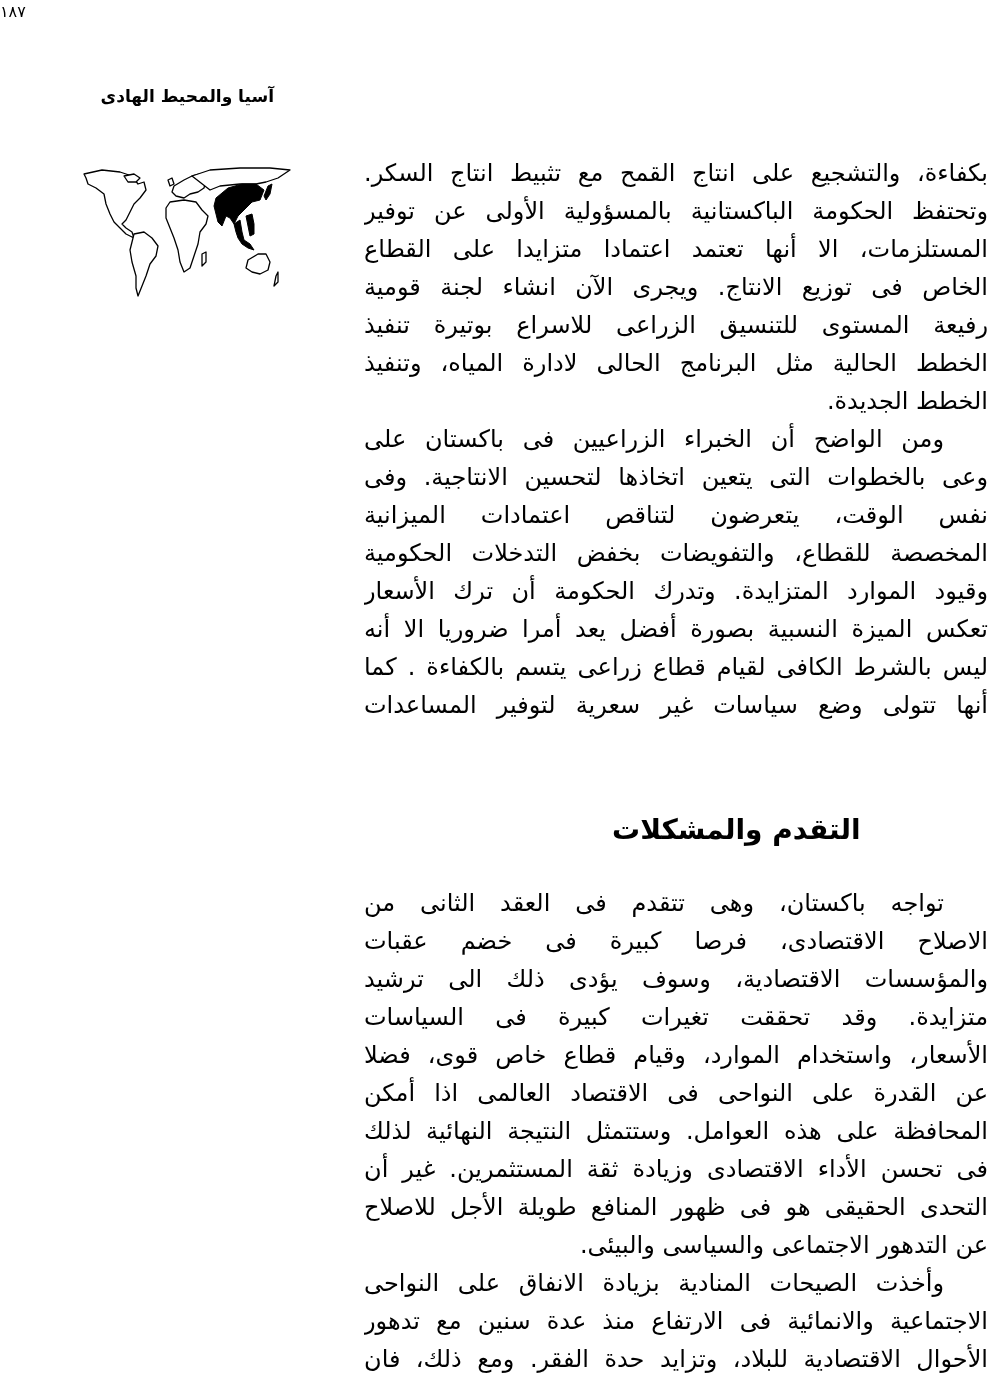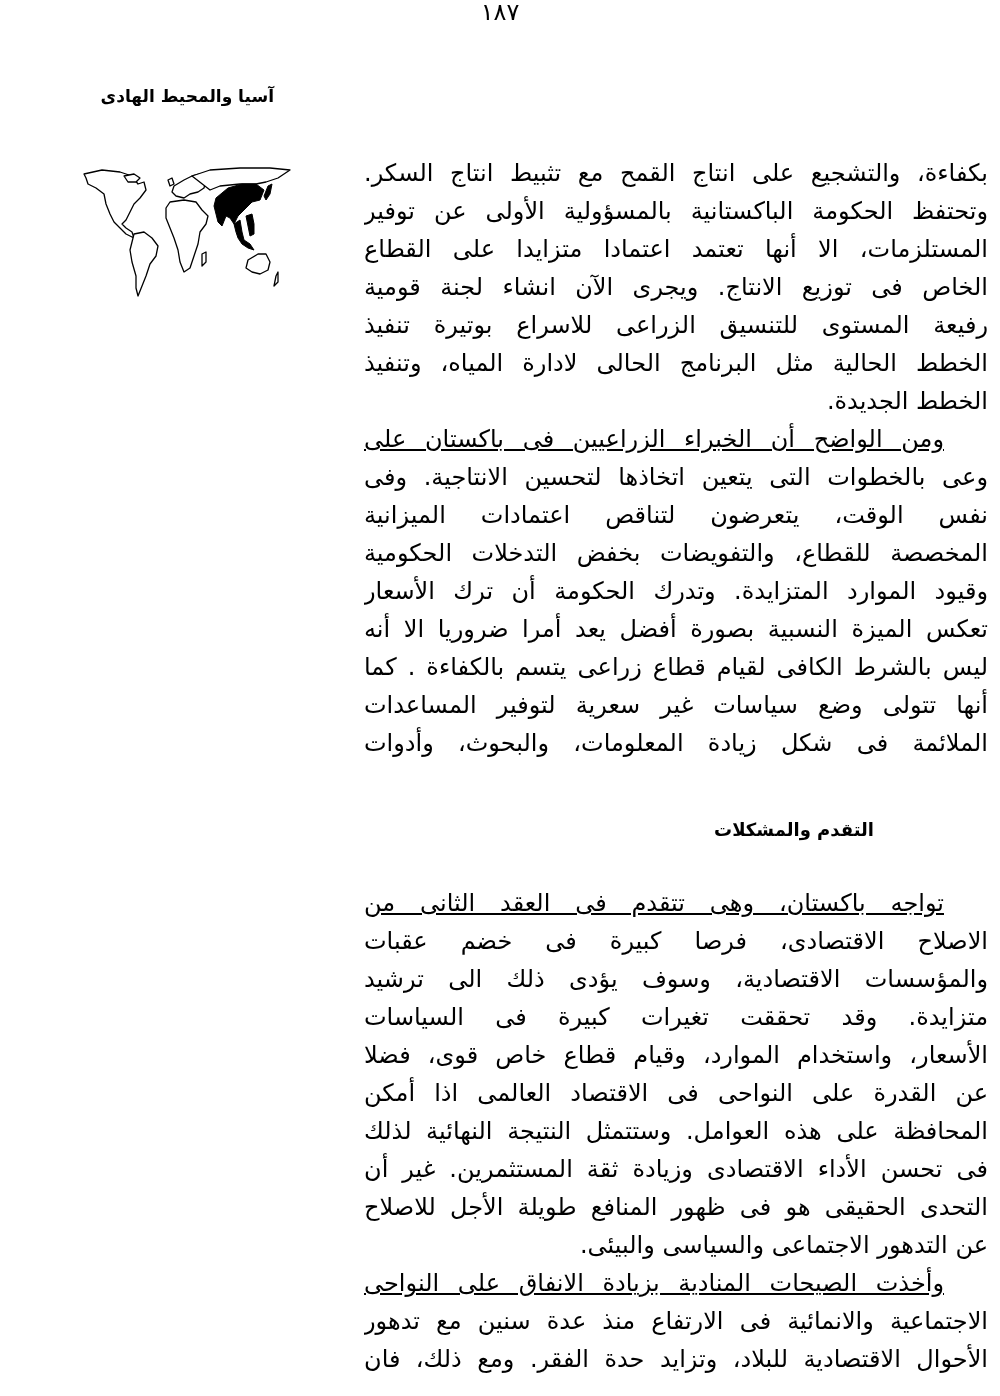--- a/index.html
+++ b/index.html
@@ -1,29 +1,29 @@
 <!DOCTYPE html>
 <html><head>
 <meta charset="utf-8">
 <style>
   html, body { margin: 0; padding: 0; background: #ffffff; }
   body { width: 1000px; height: 1396px; position: relative; overflow: hidden;
          font-family: "DejaVu Sans", sans-serif; color: #000; }
-  .page-number { position: absolute; top: 0; left: 0; width: 1000px; text-align: center;
-         font-size: 24px; line-height: 24px; }
+  .page-number { position: absolute; top: 0; left: 0; width: 1000px; text-align: left;
+         font-size: 16px; line-height: 24px; }
   .running-head { position: absolute; top: 86px; left: 104px; width: 170px; direction: rtl;
          text-align: left; font-size: 17px; font-weight: bold; white-space: nowrap; }
   .map { position: absolute; top: 158px; left: 80px; width: 222px; height: 150px; }
   .column { position: absolute; left: 364px; width: 624px; direction: rtl; }
   .line { height: 38px; line-height: 38px; font-size: 24px; white-space: nowrap;
           text-align: justify; text-align-last: justify; overflow: hidden; }
   .line.last { text-align-last: right; }
-  .line.indent { padding-right: 44px; text-decoration: underline; }
-  .heading { position: absolute; top: 808px; left: 636px; width: 316px; direction: rtl;
-          text-align: center; font-size: 18px; font-weight: bold; line-height: 44px; white-space: nowrap; }
+  .line.indent { padding-right: 44px; }
+  .heading { position: absolute; top: 808px; left: 612px; width: 316px; direction: rtl;
+          text-align: left; font-size: 28px; font-weight: bold; line-height: 44px; white-space: nowrap; }
 </style>
 </head>
 <body>
 
 <div class="page-number">١٨٧</div>
 
 <div class="running-head">آسيا والمحيط الهادى</div>
 
 <svg class="map" viewBox="0 0 222 150" xmlns="http://www.w3.org/2000/svg">
   <g fill="#ffffff" stroke="#000" stroke-width="1.3" stroke-linejoin="round">
@@ -62,21 +62,20 @@
     <div class="line">الخطط الحالية مثل البرنامج الحالى لادارة المياه، وتنفيذ</div>
     <div class="line last">الخطط الجديدة.</div>
     <div class="line indent">ومن الواضح أن الخبراء الزراعيين فى باكستان على</div>
     <div class="line">وعى بالخطوات التى يتعين اتخاذها لتحسين الانتاجية. وفى</div>
     <div class="line">نفس الوقت، يتعرضون لتناقص اعتمادات الميزانية</div>
     <div class="line">المخصصة للقطاع، والتفويضات بخفض التدخلات الحكومية</div>
     <div class="line">وقيود الموارد المتزايدة. وتدرك الحكومة أن ترك الأسعار</div>
     <div class="line">تعكس الميزة النسبية بصورة أفضل يعد أمرا ضروريا الا أنه</div>
     <div class="line">ليس بالشرط الكافى لقيام قطاع زراعى يتسم بالكفاءة . كما</div>
     <div class="line">أنها تتولى وضع سياسات غير سعرية لتوفير المساعدات</div>
-    <div class="line">الملائمة فى شكل زيادة المعلومات، والبحوث، وأدوات</div>
   </div>
 
 <div class="heading">التقدم والمشكلات</div>
 
 <div class="column" style="top:884px;" id="block2">
     <div class="line indent">تواجه باكستان، وهى تتقدم فى العقد الثانى من</div>
     <div class="line">الاصلاح الاقتصادى، فرصا كبيرة فى خضم عقبات</div>
     <div class="line">والمؤسسات الاقتصادية، وسوف يؤدى ذلك الى ترشيد</div>
     <div class="line">متزايدة. وقد تحققت تغيرات كبيرة فى السياسات</div>
     <div class="line">الأسعار، واستخدام الموارد، وقيام قطاع خاص قوى، فضلا</div>

